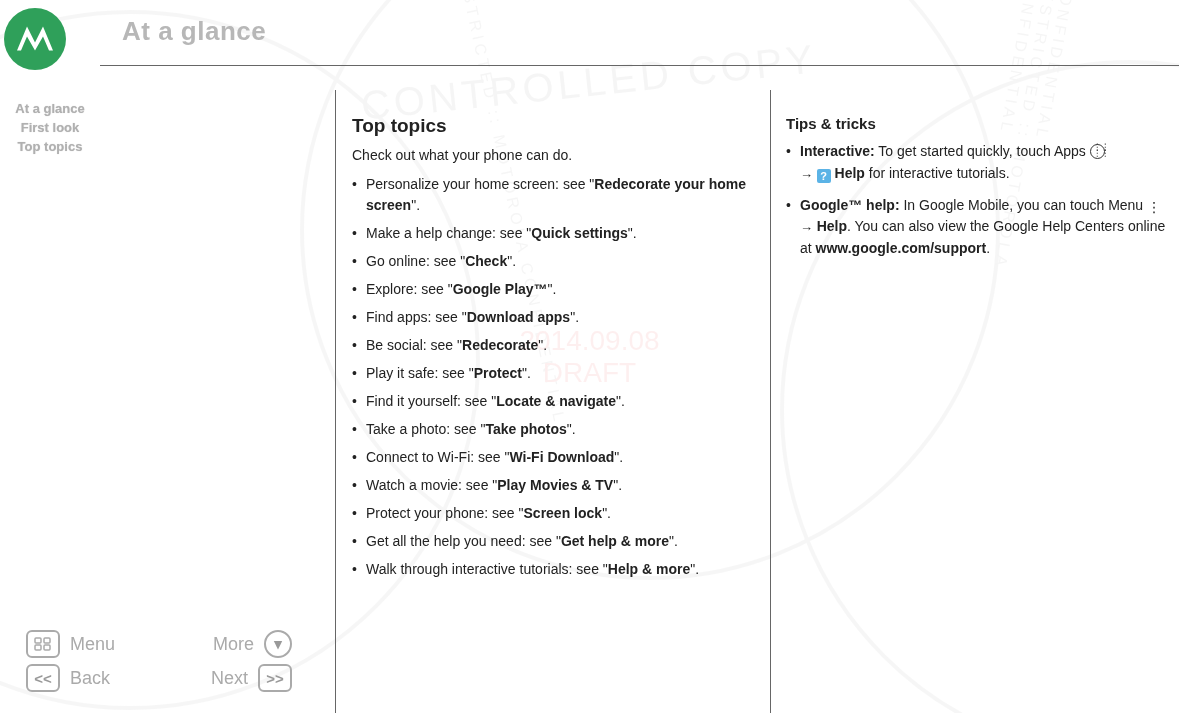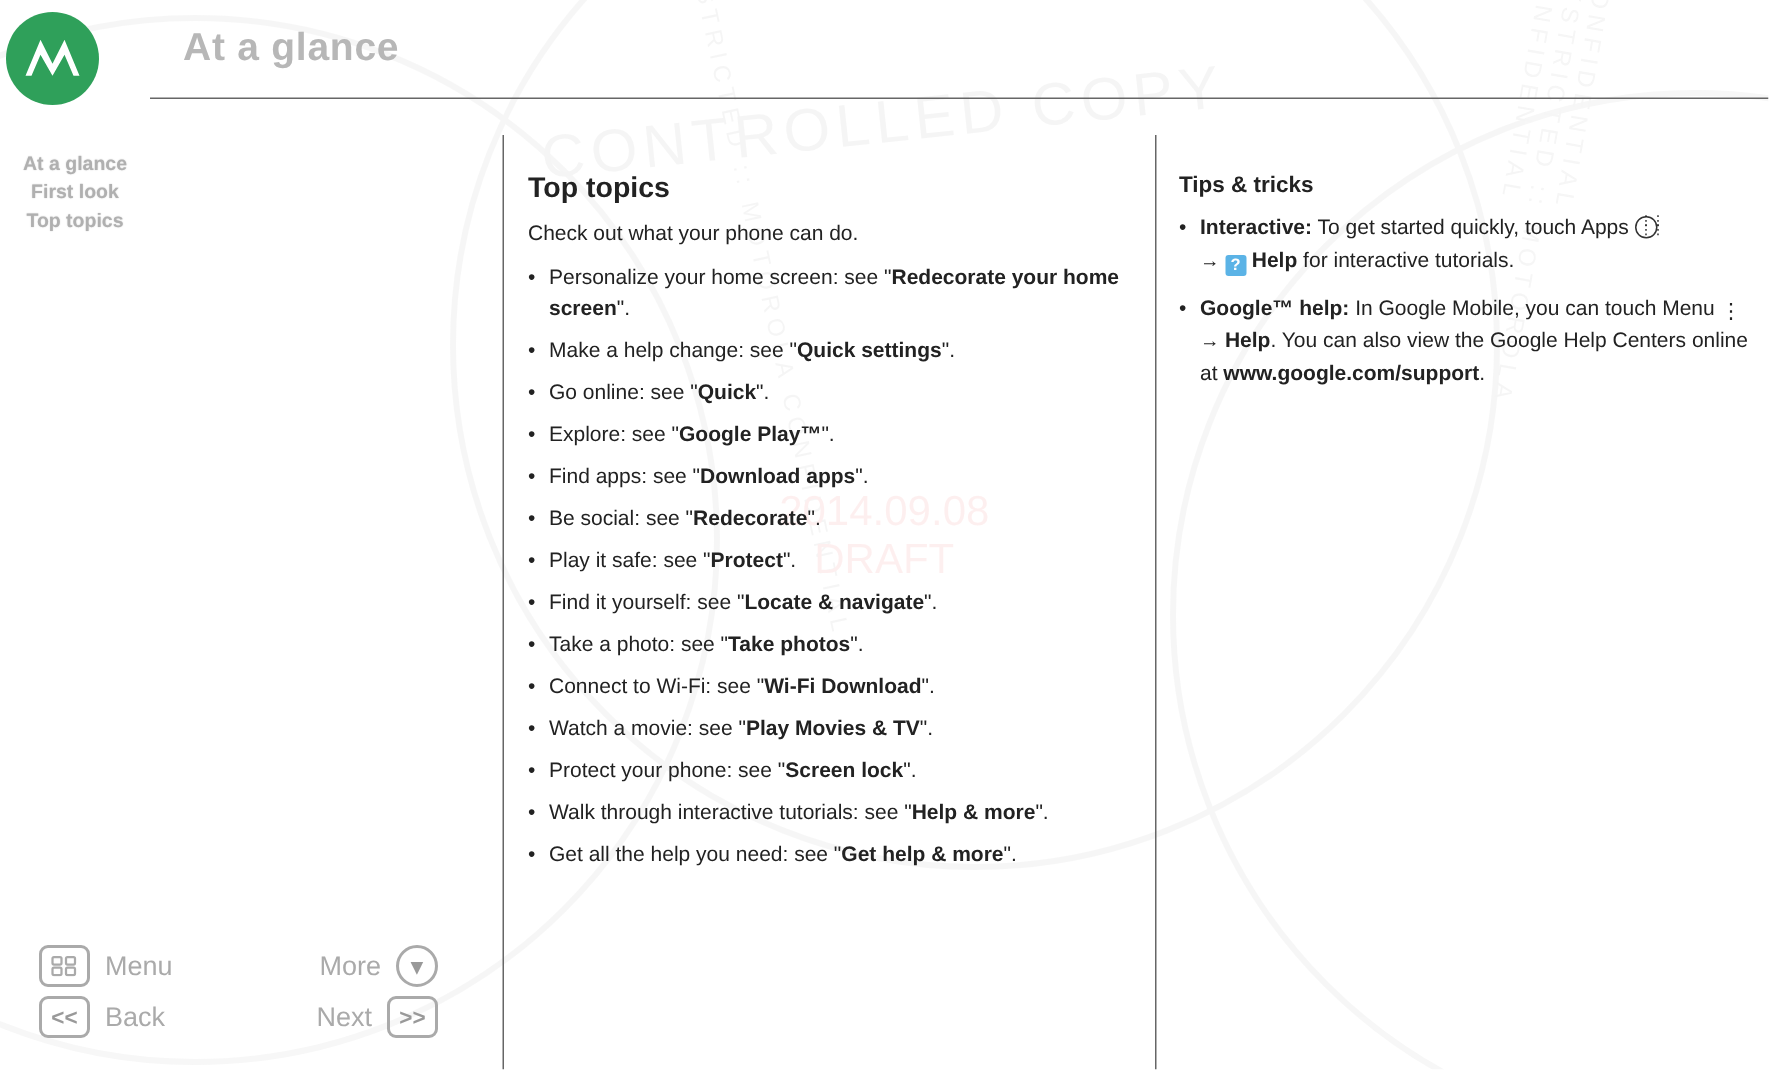--- a/index.html
+++ b/index.html
@@ -109,32 +109,32 @@
 
 <div class="col-rule1"></div>
 <div class="col-rule2"></div>
 
 <div class="col-main">
   <h2>Top topics</h2>
   <div class="intro">Check out what your phone can do.</div>
   <ul id="main-list">
       <li><span>Personalize your home screen: see "</span><b>Redecorate your home screen</b><span>".</span></li>
       <li><span>Make a help change: see "</span><b>Quick settings</b><span>".</span></li>
-      <li><span>Go online: see "</span><b>Quick</b><span>".</span></li>
+      <li><span>Go online: see "</span><b>Check</b><span>".</span></li>
       <li><span>Explore: see "</span><b>Google Play™</b><span>".</span></li>
       <li><span>Find apps: see "</span><b>Download apps</b><span>".</span></li>
       <li><span>Be social: see "</span><b>Redecorate</b><span>".</span></li>
       <li><span>Play it safe: see "</span><b>Protect</b><span>".</span></li>
       <li><span>Find it yourself: see "</span><b>Locate &amp; navigate</b><span>".</span></li>
       <li><span>Take a photo: see "</span><b>Take photos</b><span>".</span></li>
       <li><span>Connect to Wi-Fi: see "</span><b>Wi-Fi Download</b><span>".</span></li>
       <li><span>Watch a movie: see "</span><b>Play Movies &amp; TV</b><span>".</span></li>
       <li><span>Protect your phone: see "</span><b>Screen lock</b><span>".</span></li>
+      <li><span>Get all the help you need: see "</span><b>Get help &amp; more</b><span>".</span></li>
       <li><span>Walk through interactive tutorials: see "</span><b>Help &amp; more</b><span>".</span></li>
-      <li><span>Get all the help you need: see "</span><b>Get help &amp; more</b><span>".</span></li>
     </ul>
 </div>
 
 <div class="col-side">
   <h3>Tips &amp; tricks</h3>
   <ul>
     <li>
       <b>Interactive:</b><span> To get started quickly, touch Apps </span><span class="apps-icon"></span><br>
       <span class="arrow"> → </span>
       <span class="help-icon">?</span>

